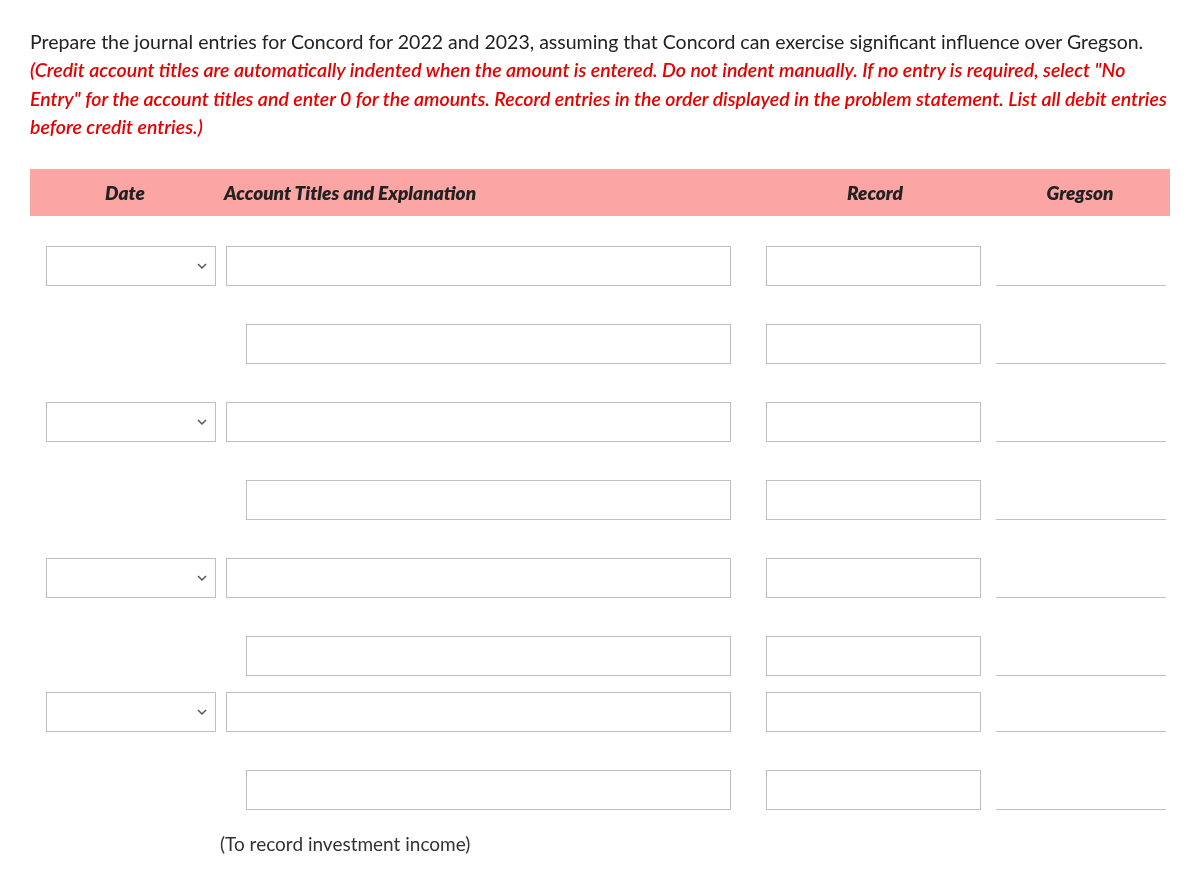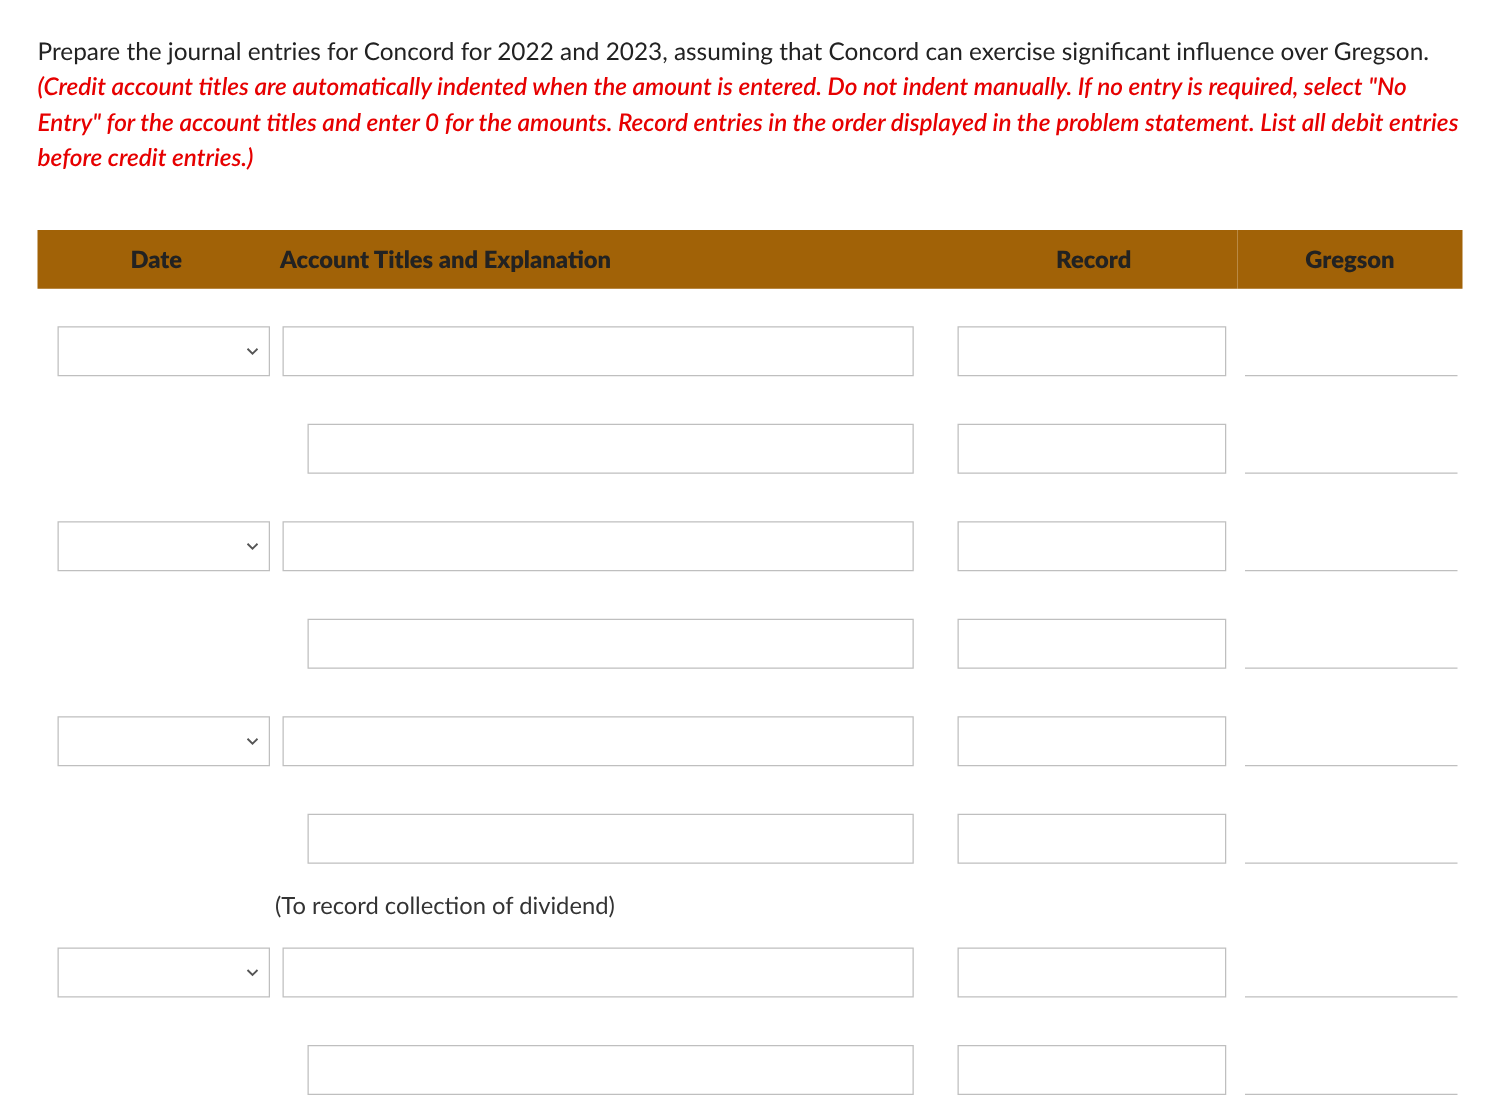--- a/index.html
+++ b/index.html
@@ -7,35 +7,36 @@
     margin: 0;
     padding: 28px 30px;
     font-family: "Lato", "Helvetica Neue", Arial, sans-serif;
     color: #222;
     background: #fff;
     width: 1200px;
   }
   .instructions {
     font-size: 19.5px;
     line-height: 1.45;
-    margin-bottom: 43px;
+    margin-bottom: 28px;
   }
   .instructions .red {
     color: #e60000;
     font-style: italic;
     font-weight: 600;
   }
   table.journal {
     width: 100%;
     border-collapse: separate;
     border-spacing: 0;
     table-layout: fixed;
   }
   thead tr {
-    background: #a16207;
+    background: #fca5a5;
+    font-style: italic;
   }
   thead th {
     font-weight: 800;
     font-size: 19px;
     padding: 12px 8px;
     text-align: center;
   }
   thead th.acct { text-align: left; padding-left: 4px;}
   col.col-date   { width: 190px; }
   col.col-acct   { width: 540px; }
@@ -225,26 +226,20 @@
 
     <tr>
       <td></td>
       <td class="acct-cell">
         <input class="input-box credit-field" type="text" style="">
       </td>
       <td class="debit-col"><input class="input-box" type="text" style=""></td>
       <td class="credit-col"><input class="underline-only" type="text" style=""></td>
     </tr>
 
-    <tr>
-      <td></td>
-      <td class="caption">(To record collection of dividend)</td>
-      <td></td>
-        <td></td>
-    </tr>
 
     <tr>
       <td>
         <div class="select-wrap">
           <select class="input-box"><option></option></select>
           <span class="chev">
             <svg width="12" height="12" viewBox="0 0 12 12">
                 <polyline points="2,4 6,8 10,4" fill="none" stroke="#555" stroke-width="1.5"></polyline>
               </svg>
           </span>

